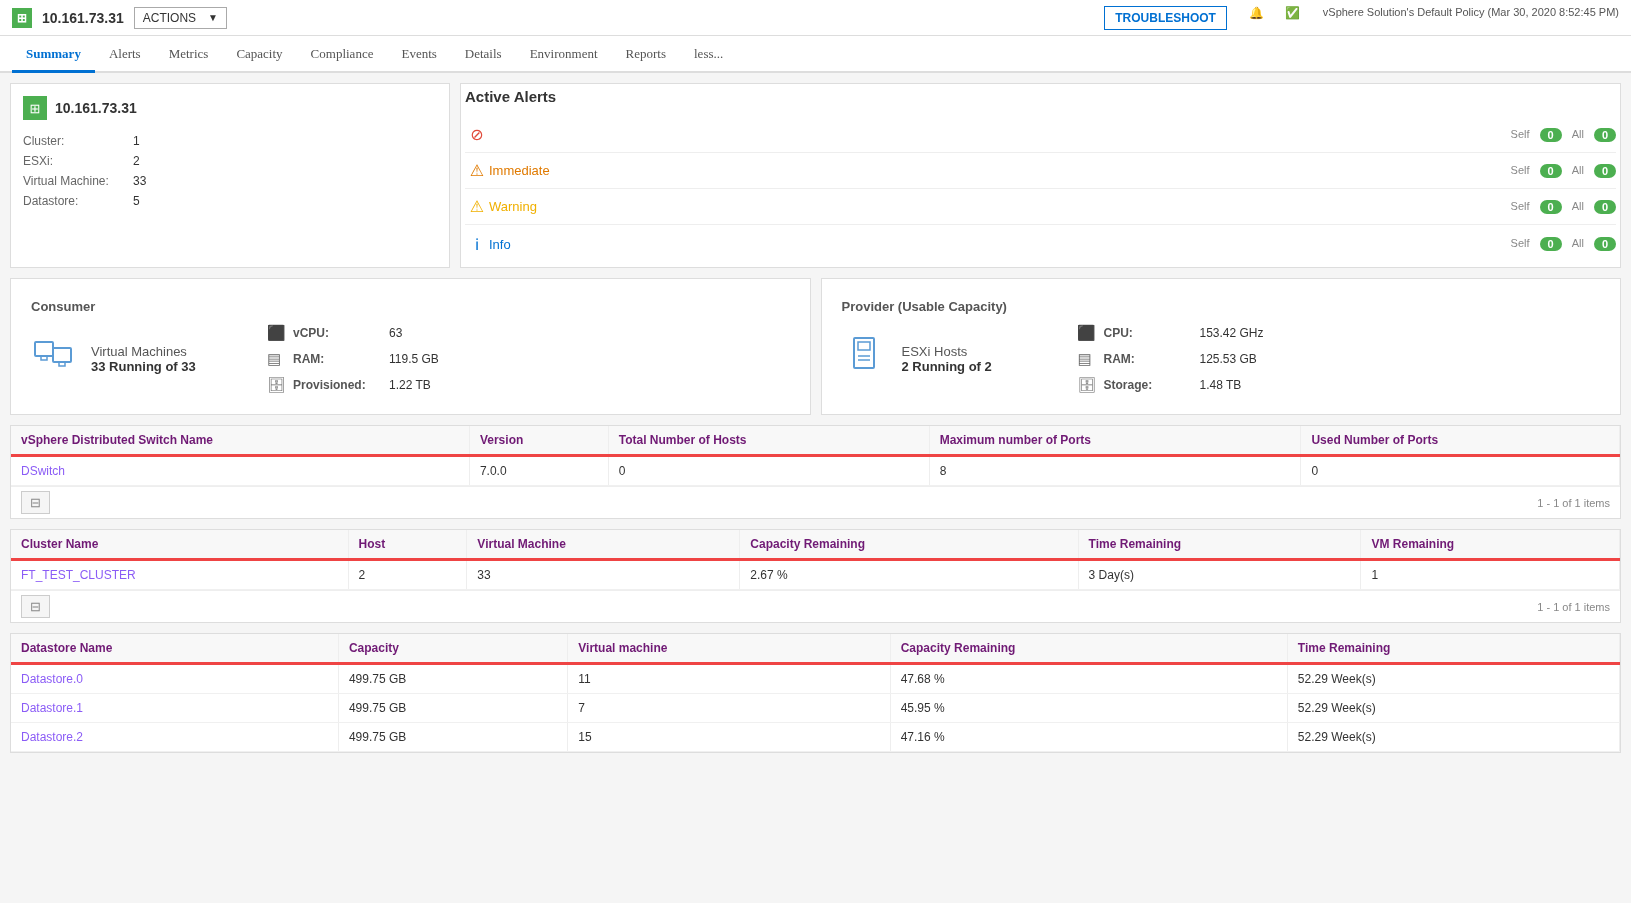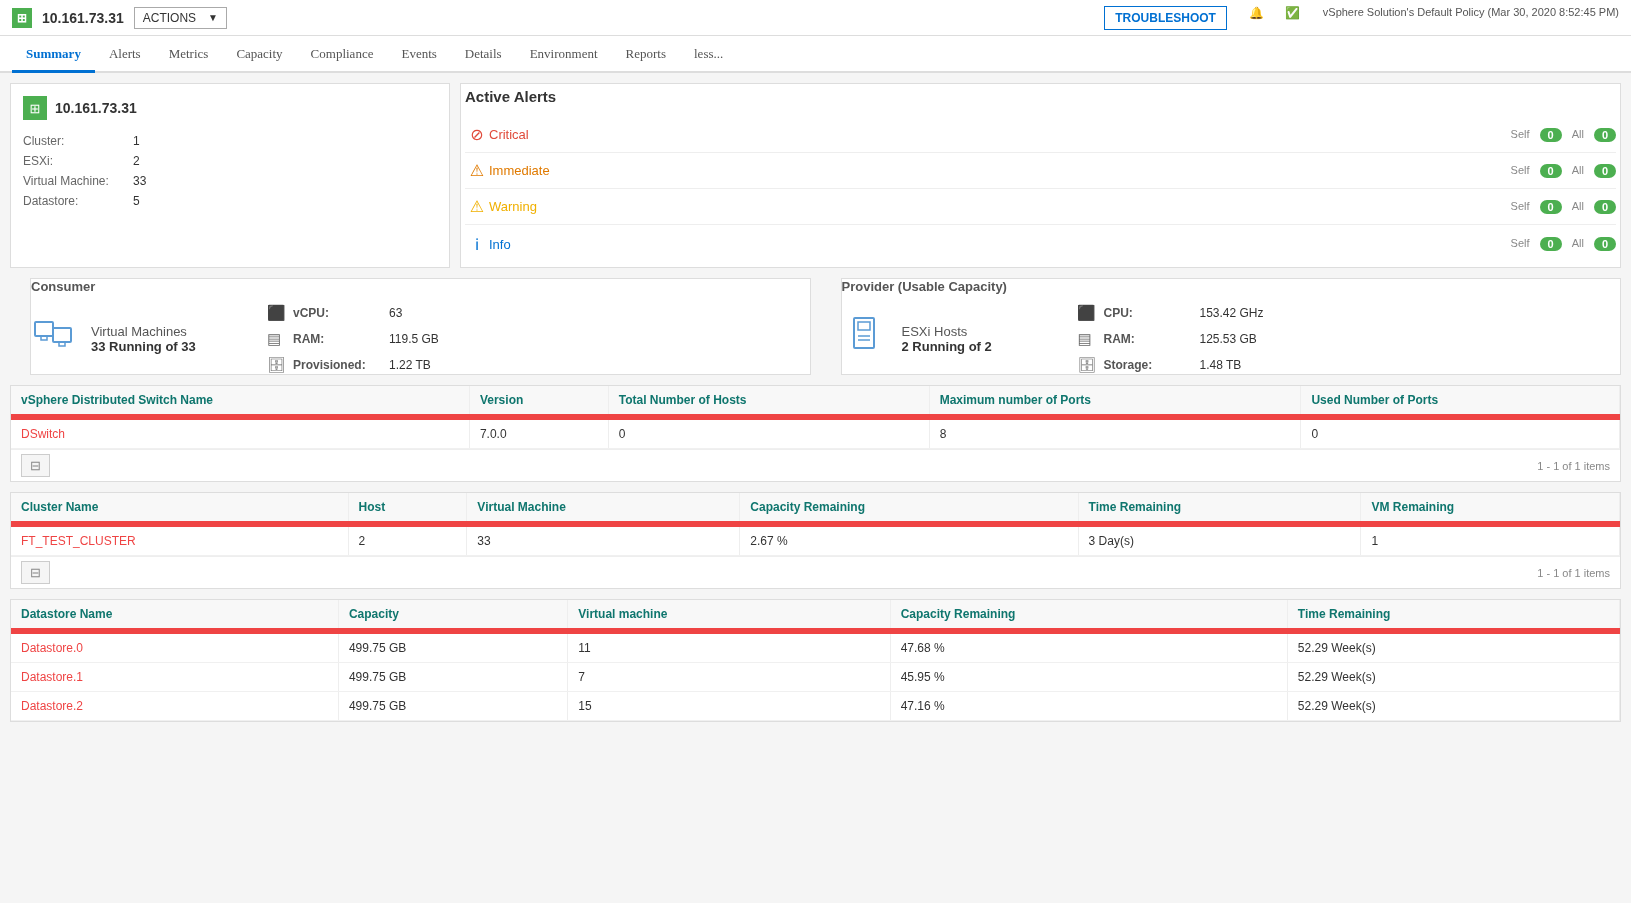--- a/index.html
+++ b/index.html
@@ -73,46 +73,45 @@
     .alert-counts { display: flex; align-items: flex-start; gap: 10px; margin-left: auto; }
     .count-label { color: #888; font-size: 11px; }
     .count-badge {
       background: #4caf50; color: #fff; border-radius: 10px;
       padding: 1px 8px; font-size: 11px; font-weight: bold; min-width: 22px; text-align: center;
     }
 
     
     .resource-panels { display: flex; gap: 10px; }
     .resource-panel {
-      background: #fff; border: 1px solid #ddd; padding: 0;
+      background: #fff; border: 1px solid #ddd; padding: 20px;
       flex: 1;
-      margin-left: 20px;
     }
     .resource-panel-title { font-size: 13px; font-weight: bold; margin-bottom: 10px; color: #555; }
     .resource-inner { display: flex; align-items: center; gap: 16px; }
     .resource-info { flex: 0 0 130px; }
     .resource-type { font-size: 13px; color: #555; }
     .resource-count { font-size: 13px; font-weight: bold; }
     .resource-metrics { display: flex; flex-direction: column; gap: 8px; margin-left: 30px; }
     .metric-row { display: flex; align-items: center; gap: 6px; }
     .metric-label { color: #555; font-weight: bold; width: 90px; }
     .metric-value { color: #333; }
 
     
     .table-section { background: #fff; border: 1px solid #ddd; }
     .data-table { width: 100%; border-collapse: collapse; }
     .data-table th {
-      background: #f8f8f8; border-bottom: 6px solid #ef4444; border-right: 1px solid #eee;
-      padding: 7px 10px; text-align: left; font-size: 12px; font-weight: 600; color: #0f766e;
+      background: #f8f8f8; border-bottom: 3px solid #ef4444; border-right: 1px solid #eee;
+      padding: 7px 10px; text-align: left; font-size: 12px; font-weight: 600; color: #701a75;
     }
     .data-table td {
       padding: 7px 10px; border-bottom: 1px solid #f0f0f0; border-right: 1px solid #eee;
       font-size: 12px; color: #333;
     }
-    .data-table td a, .data-table td .link { color: #ef4444; cursor: pointer; text-decoration: none; }
+    .data-table td a, .data-table td .link { color: #8b5cf6; cursor: pointer; text-decoration: none; }
     .table-footer {
       display: flex; justify-content: flex-end; align-items: center;
       padding: 4px 10px; border-top: 1px solid #eee; font-size: 11px; color: #888;
     }
     .table-resize-handle {
       padding: 3px 8px; display: inline-flex; align-items: center;
       border: 1px solid #ccc; cursor: pointer; background: #f5f5f5; font-size: 11px;
     }
 
     .chevron { font-size: 10px; }
@@ -178,21 +177,20 @@
           <span class="info-value">5</span>
         </div>
       </div>
     </div>
 
     <div class="alerts-panel">
       <div class="alerts-title">Active Alerts</div>
 
       <div class="alert-row">
         <span class="alert-icon" style="color:#e04a3a;">⊘</span>
-        <span class="alert-name critical">Critical</span>
         <div class="alert-counts">
           <span class="count-label">Self</span>
           <span class="count-badge">0</span>
           <span class="count-label">All</span>
           <span class="count-badge">0</span>
         </div>
       </div>
 
       <div class="alert-row">
         <span class="alert-icon" style="color:#e07a00;">⚠</span>

